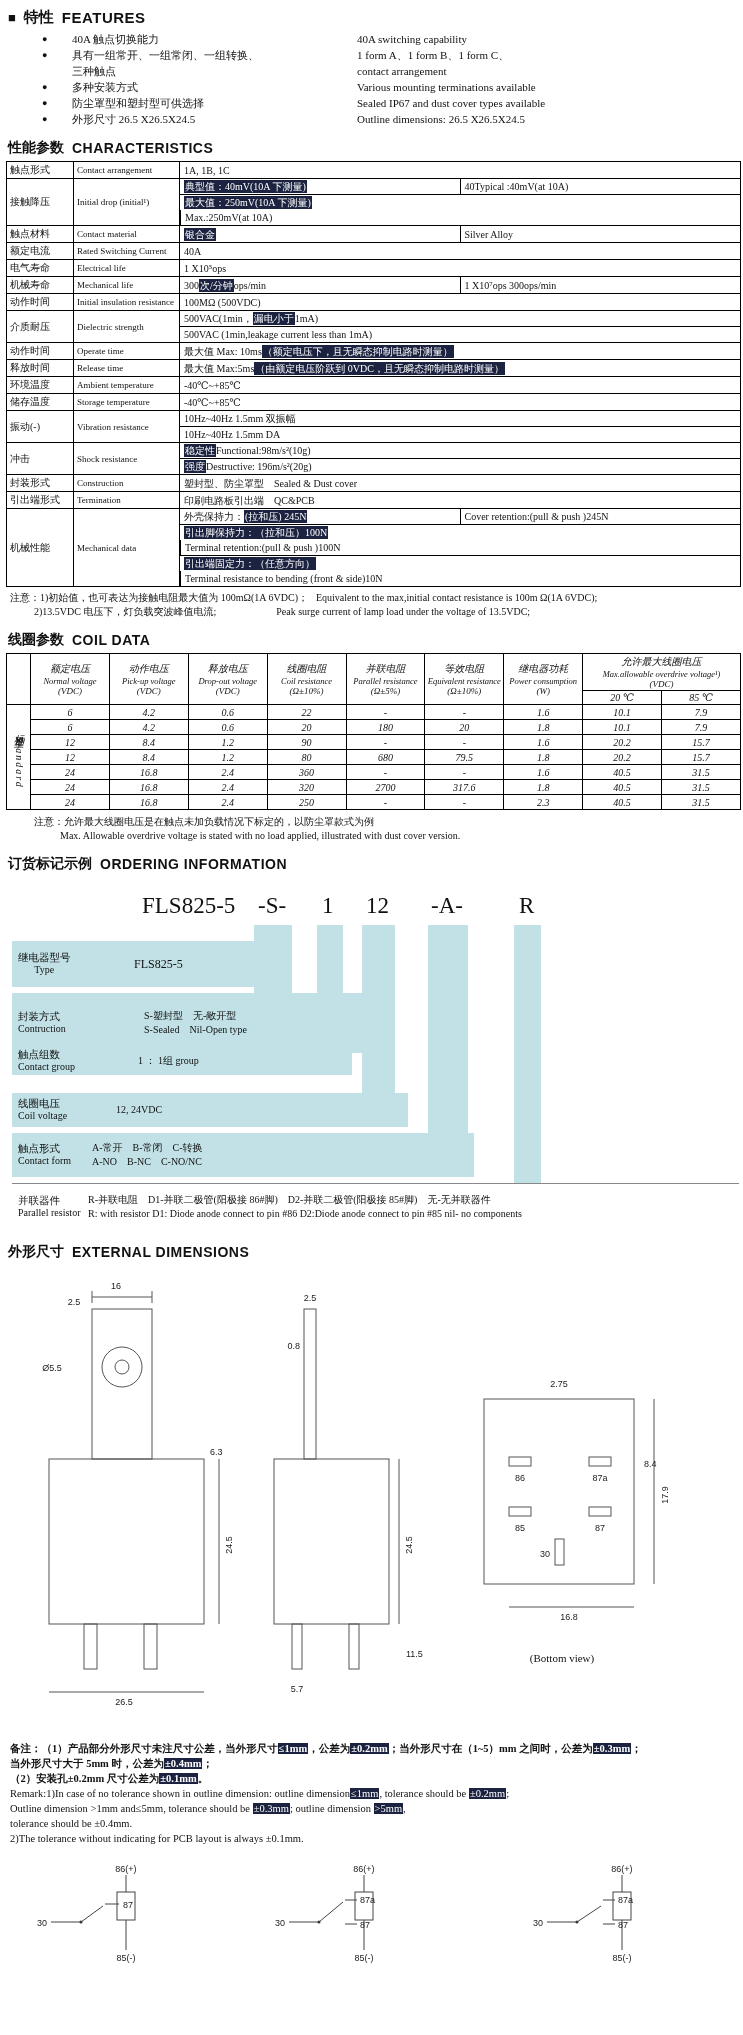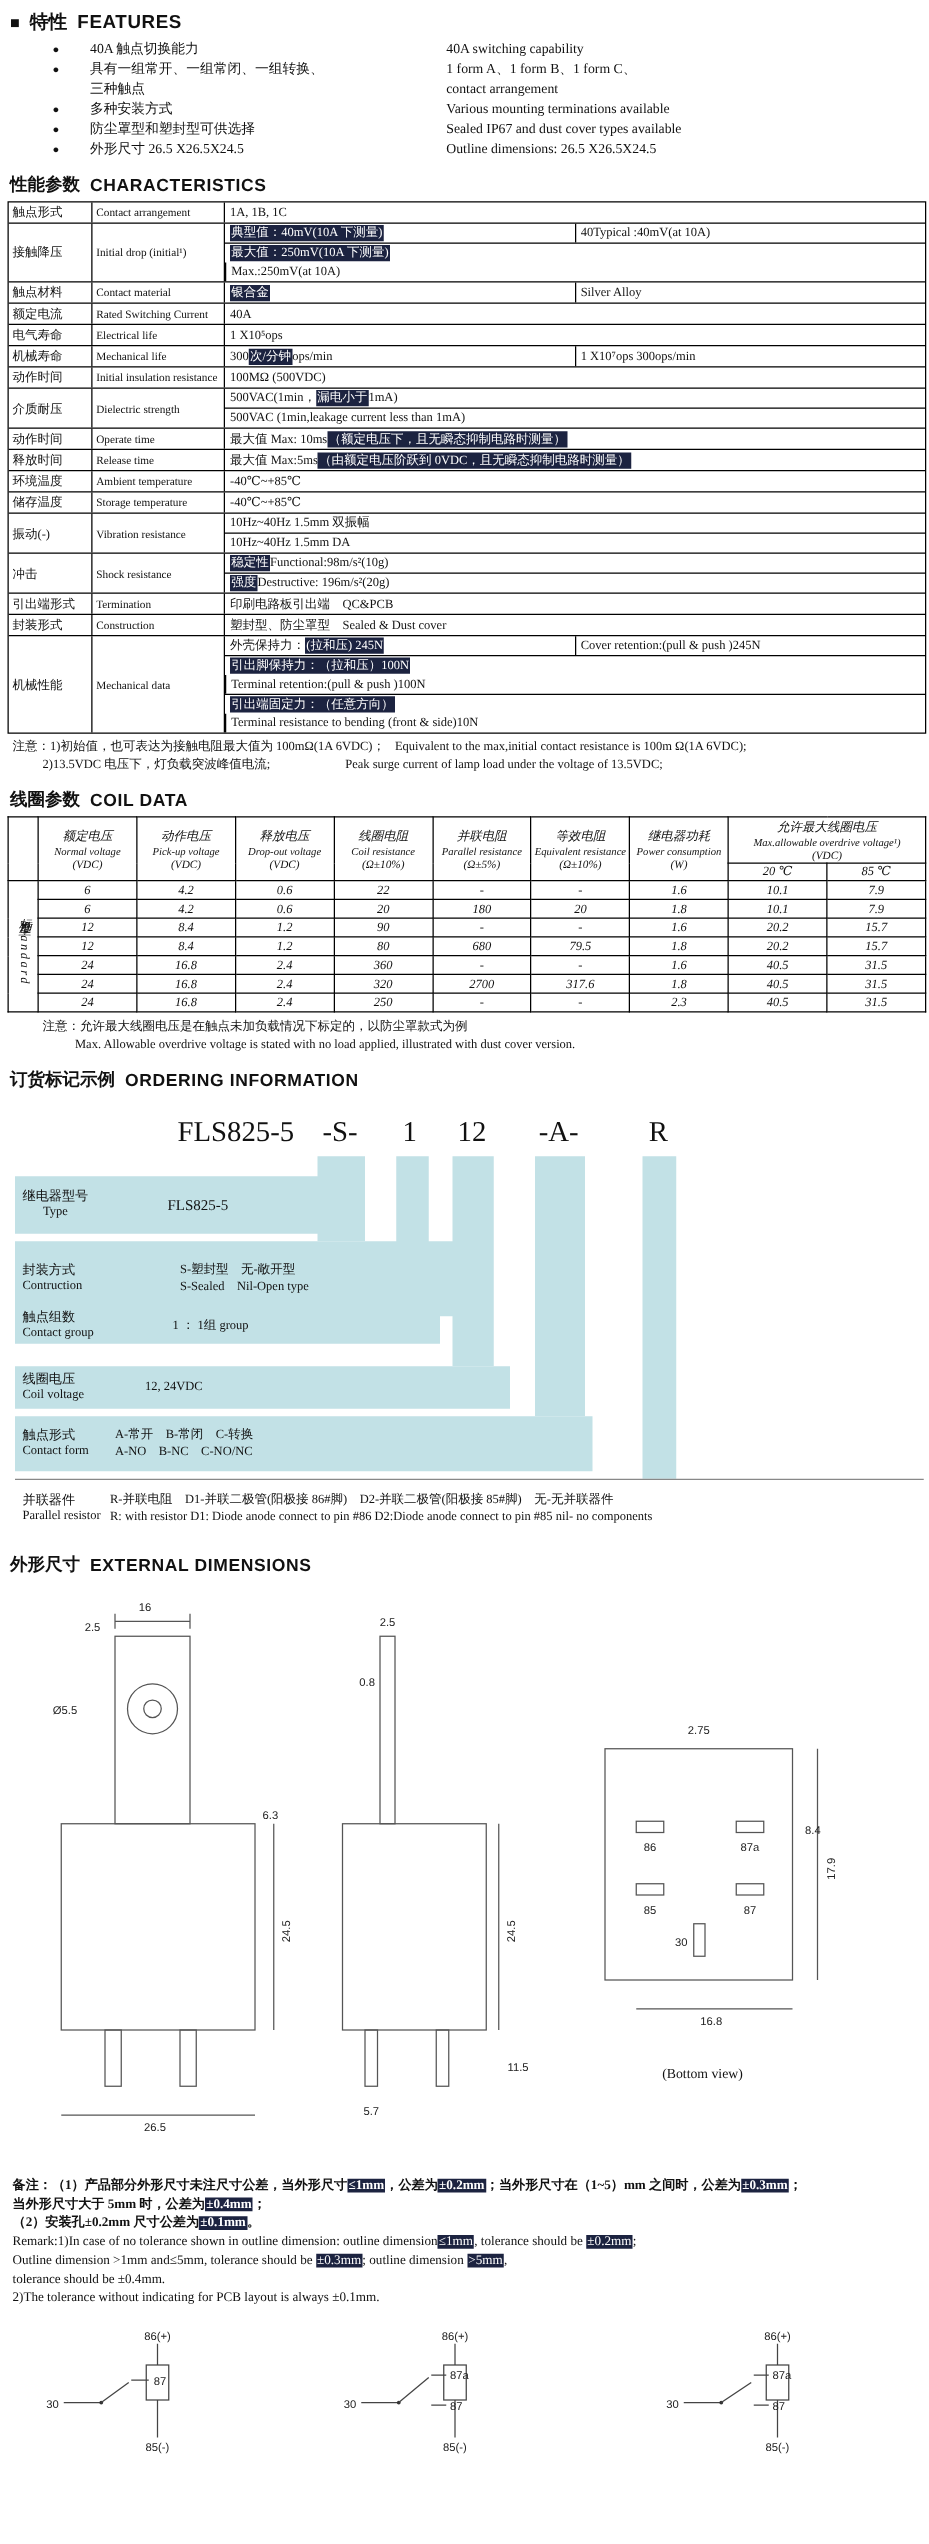--- a/index.html
+++ b/index.html
@@ -331,37 +331,37 @@
             </div>
             <div class="c-sub">
               <div class="c-cell">
                 <span class="hl">强度</span>
                 <span> Destructive: 196m/s²(20g)</span>
               </div>
             </div>
           </div>
         </div>
         <div class="crow">
+          <div class="c-cn">封装形式</div>
+          <div class="c-en">Construction</div>
+          <div class="c-val">
+            <div class="c-sub">
+              <div class="c-cell">
+                <span>塑封型、防尘罩型　Sealed &amp; Dust cover</span>
+              </div>
+            </div>
+          </div>
+        </div>
+        <div class="crow">
           <div class="c-cn">引出端形式</div>
           <div class="c-en">Termination</div>
           <div class="c-val">
             <div class="c-sub">
               <div class="c-cell">
                 <span>印刷电路板引出端　QC&amp;PCB</span>
-              </div>
-            </div>
-          </div>
-        </div>
-        <div class="crow">
-          <div class="c-cn">封装形式</div>
-          <div class="c-en">Construction</div>
-          <div class="c-val">
-            <div class="c-sub">
-              <div class="c-cell">
-                <span>塑封型、防尘罩型　Sealed &amp; Dust cover</span>
               </div>
             </div>
           </div>
         </div>
         <div class="crow">
           <div class="c-cn">机械性能</div>
           <div class="c-en">Mechanical data</div>
           <div class="c-val">
             <div class="c-sub">
               <div class="c-cell">

